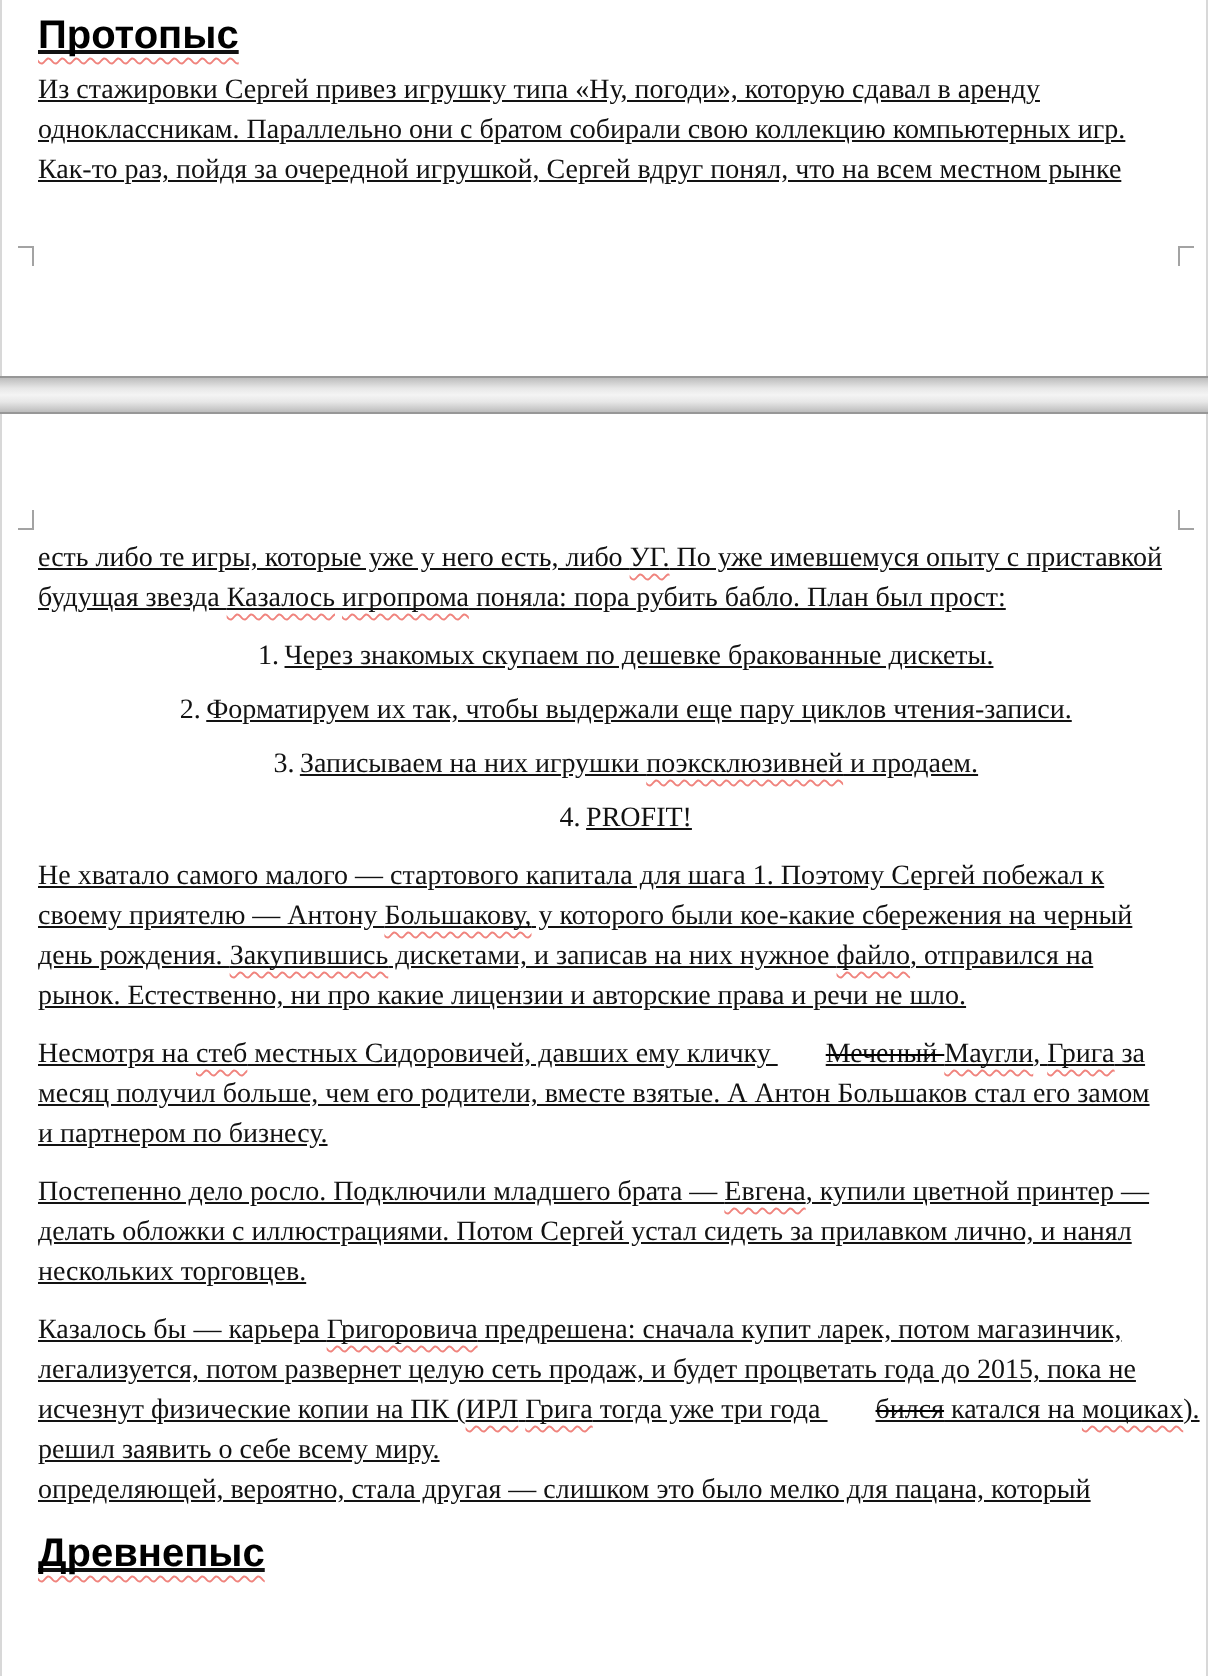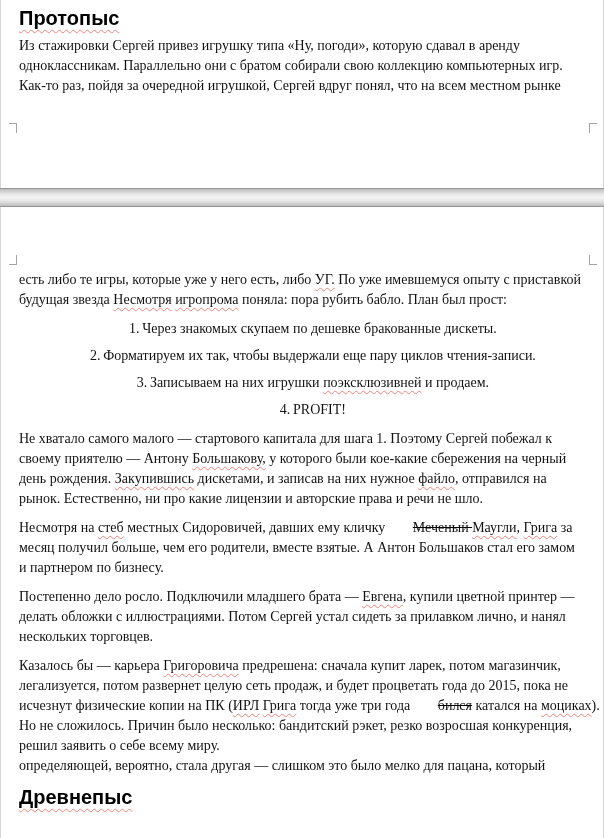--- a/index.html
+++ b/index.html
@@ -12,21 +12,21 @@
   #screen{
     position:relative;width:604px;height:838px;overflow:hidden;
     background:#ffffff;color:var(--ink);
     font-family:"Liberation Serif","DejaVu Serif",serif;
     font-size:14px;
   }
   .page{position:absolute;left:0;right:0;background:#fff;
     border-left:1px solid var(--edge);border-right:1px solid var(--edge);}
   #page1{top:0;height:188px;}
   #page2{top:207px;height:732px;}
-  .content{position:absolute;left:0;right:0;top:0;padding:13px 18px;}
+  .content{position:absolute;left:0;right:0;top:0;padding:13px 18px;text-decoration:underline;}
   #page1 .content{padding-top:6px;}
   #page2 .content{padding-top:63px;}
 
   h1{
     font-family:"Liberation Sans","DejaVu Sans",sans-serif;
     font-size:20px;line-height:24px;font-weight:bold;color:#000;
     margin:0 0 6px 0;
   }
   h1.h2{margin:6px 0 0 0;}
   .para{margin:0 0 9px 0;}
@@ -84,21 +84,21 @@
 
   <div class="page" id="page2">
 
     <div class="cmark cm-br" style="left:8px;top:48px;"></div>
     <div class="cmark cm-bl" style="left:588px;top:48px;"></div>
 
     <div class="content">
       <div id="p2-blocks">
           <div class="para">
             <div class="line"><span>есть либо те игры, которые уже у него есть, либо </span><span class="err">УГ.</span><span> По уже имевшемуся опыту с приставкой</span></div>
-            <div class="line"><span>будущая звезда </span><span class="err">Несмотря</span><span> </span><span class="err">игропрома</span><span> поняла: пора рубить бабло. План был прост:</span></div>
+            <div class="line"><span>будущая звезда </span><span class="err">Казалось</span><span> </span><span class="err">игропрома</span><span> поняла: пора рубить бабло. План был прост:</span></div>
           </div>
           <div class="olist">
             <div class="li"><span class="num">1.</span><span>Через знакомых скупаем по дешевке бракованные дискеты.</span></div>
             <div class="li"><span class="num">2.</span><span>Форматируем их так, чтобы выдержали еще пару циклов чтения-записи.</span></div>
             <div class="li"><span class="num">3.</span><span>Записываем на них игрушки </span><span class="err">поэксклюзивней</span><span> и продаем.</span></div>
             <div class="li"><span class="num">4.</span><span>PROFIT!</span></div>
           </div>
           <div class="para">
             <div class="line"><span>Не хватало самого малого — стартового капитала для шага 1. Поэтому Сергей побежал к</span></div>
             <div class="line"><span>своему приятелю — Антону </span><span class="err">Большакову,</span><span> у которого были кое-какие сбережения на черный</span></div>
@@ -112,21 +112,20 @@
           </div>
           <div class="para">
             <div class="line"><span>Постепенно дело росло. Подключили младшего брата — </span><span class="err">Евгена</span><span>, купили цветной принтер —</span></div>
             <div class="line"><span>делать обложки с иллюстрациями. Потом Сергей устал сидеть за прилавком лично, и нанял</span></div>
             <div class="line"><span>нескольких торговцев.</span></div>
           </div>
           <div class="para">
             <div class="line"><span>Казалось бы — карьера </span><span class="err">Григоровича</span><span> предрешена: сначала купит ларек, потом магазинчик,</span></div>
             <div class="line"><span>легализуется, потом развернет целую сеть продаж, и будет процветать года до 2015, пока не</span></div>
             <div class="line"><span>исчезнут физические копии на ПК (</span><span class="err">ИРЛ</span><span> </span><span class="err">Грига</span><span> тогда уже три года </span><span class="strike">бился</span><span> катался на </span><span class="err">моциках</span><span>).</span></div>
-            <div class="line"><span>Но не сложилось. Причин было несколько: бандитский рэкет, резко возросшая конкуренция,</span></div>
             <div class="line"><span>решил заявить о себе всему миру.</span></div>
             <div class="line"><span>определяющей, вероятно, стала другая — слишком это было мелко для пацана, который</span></div>
           </div>
         </div>
       <h1 class="h2"><span class="err">Древнепыс</span></h1>
     </div>
   </div>
 
 </div>
 

